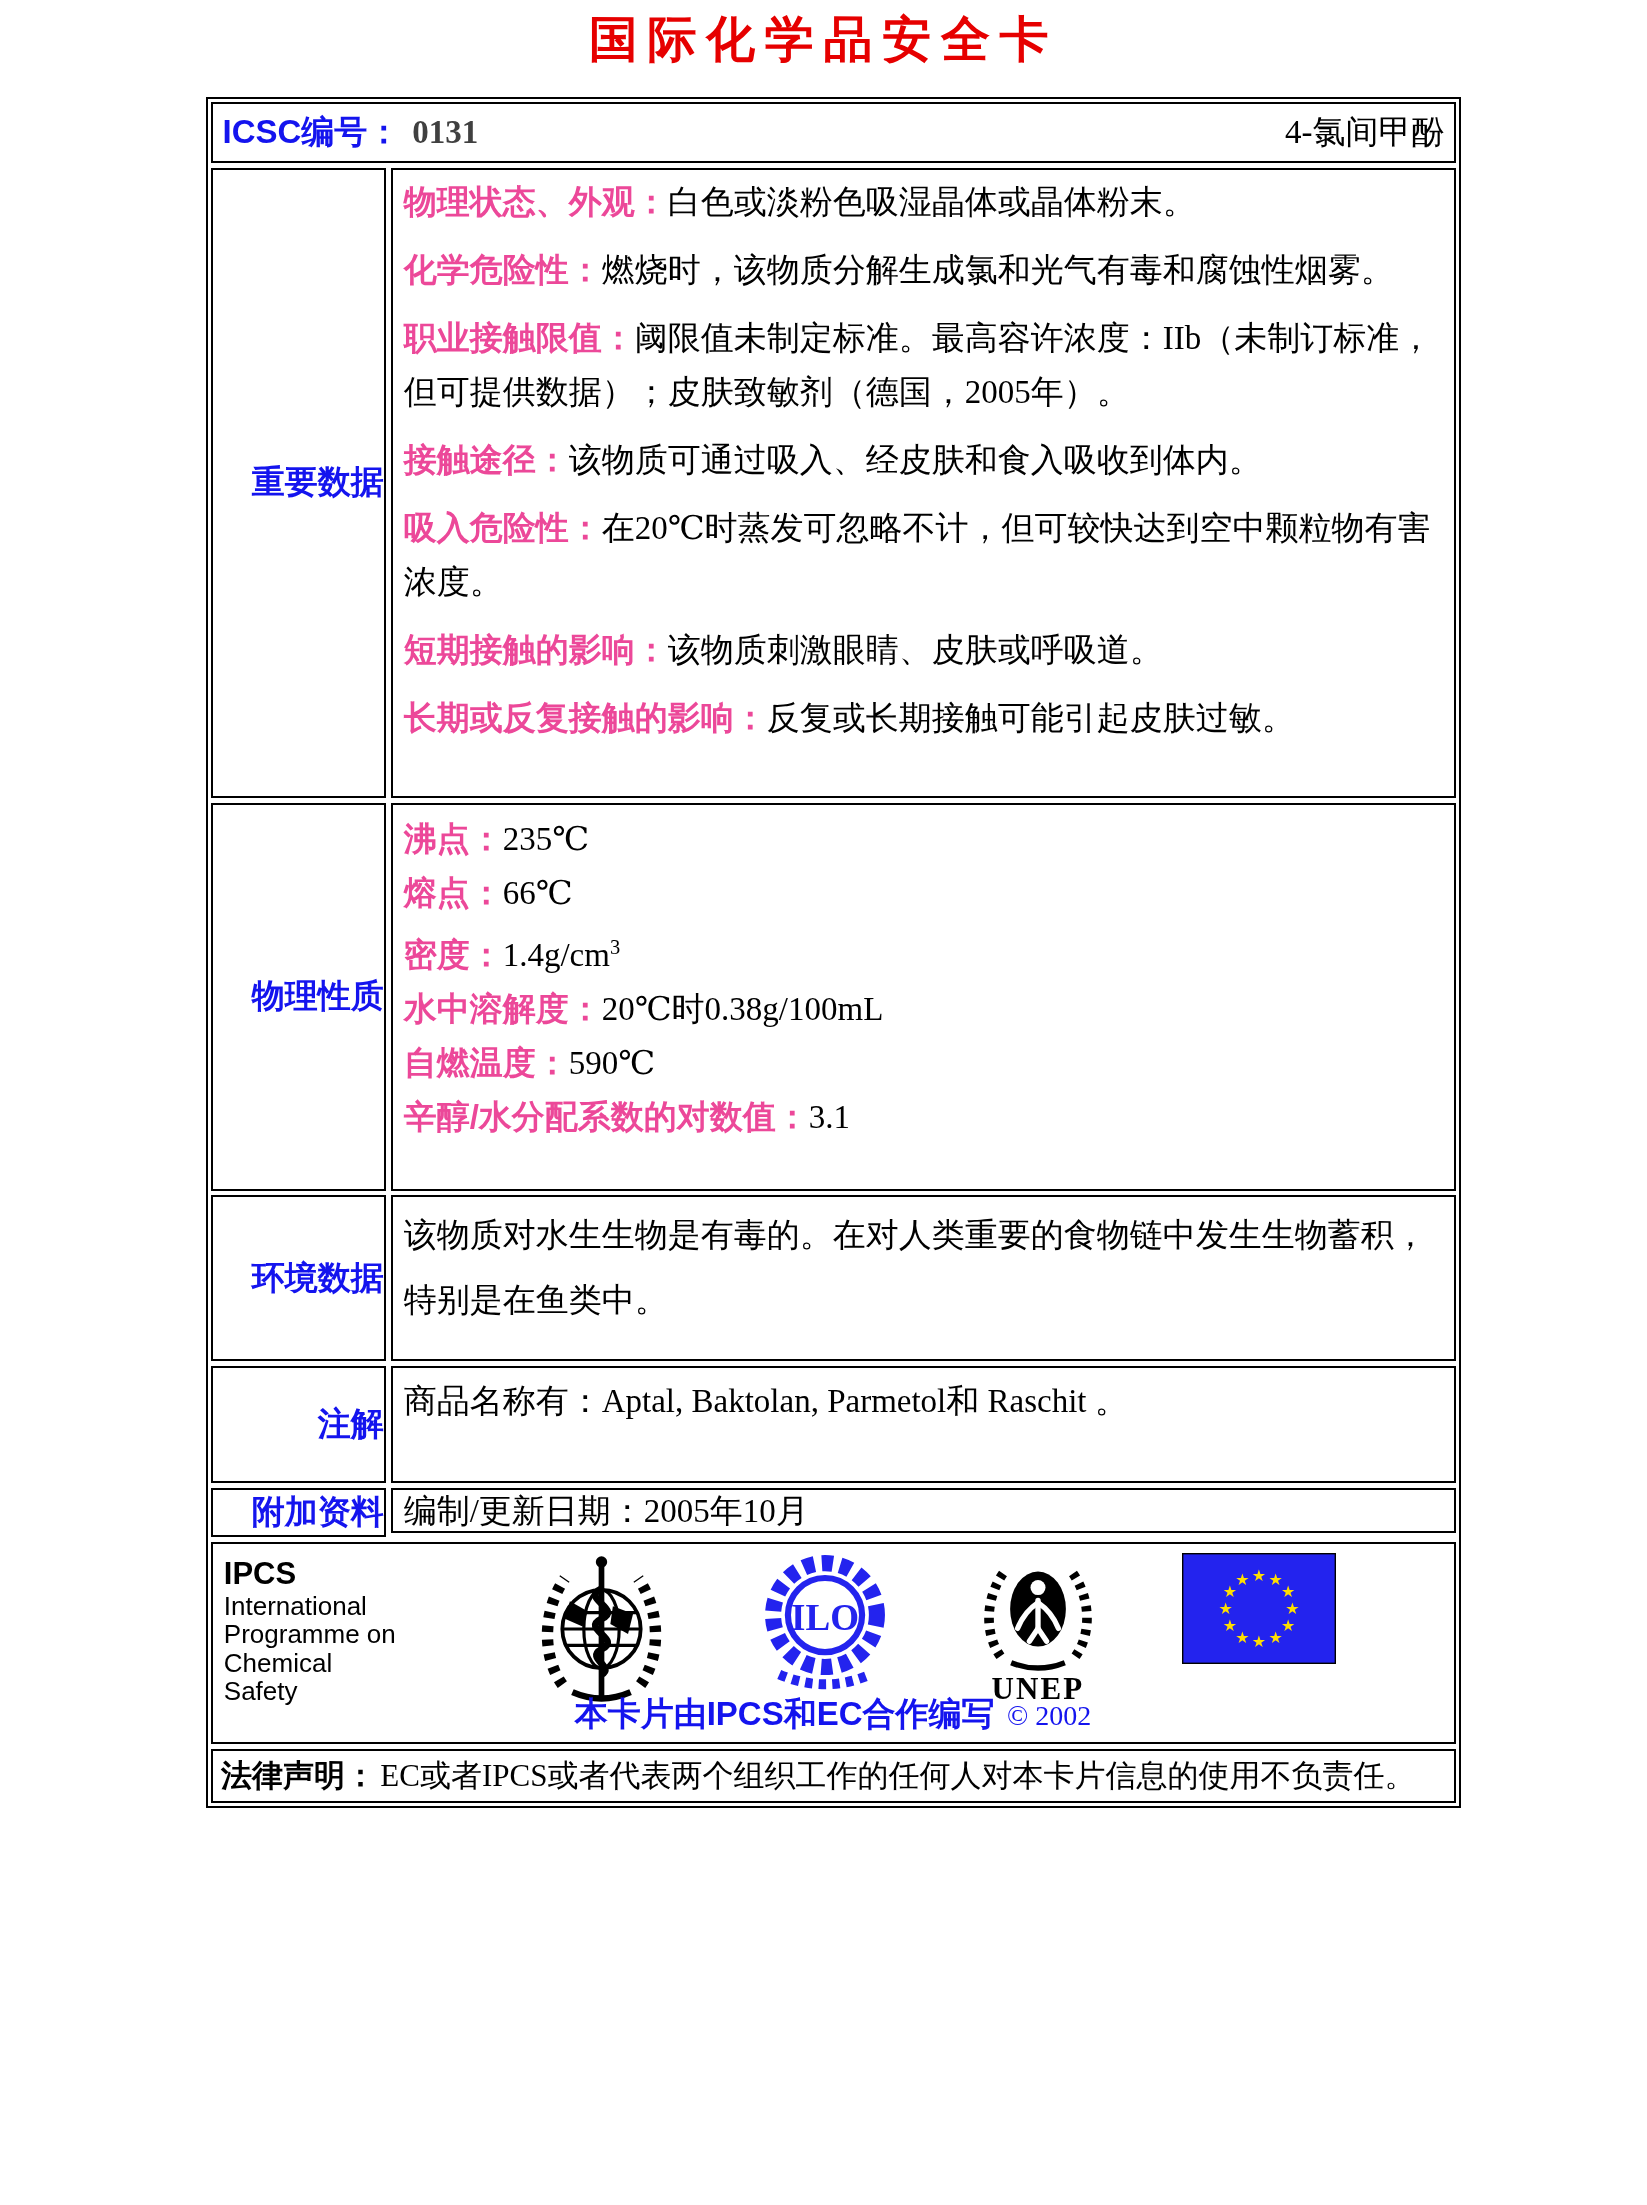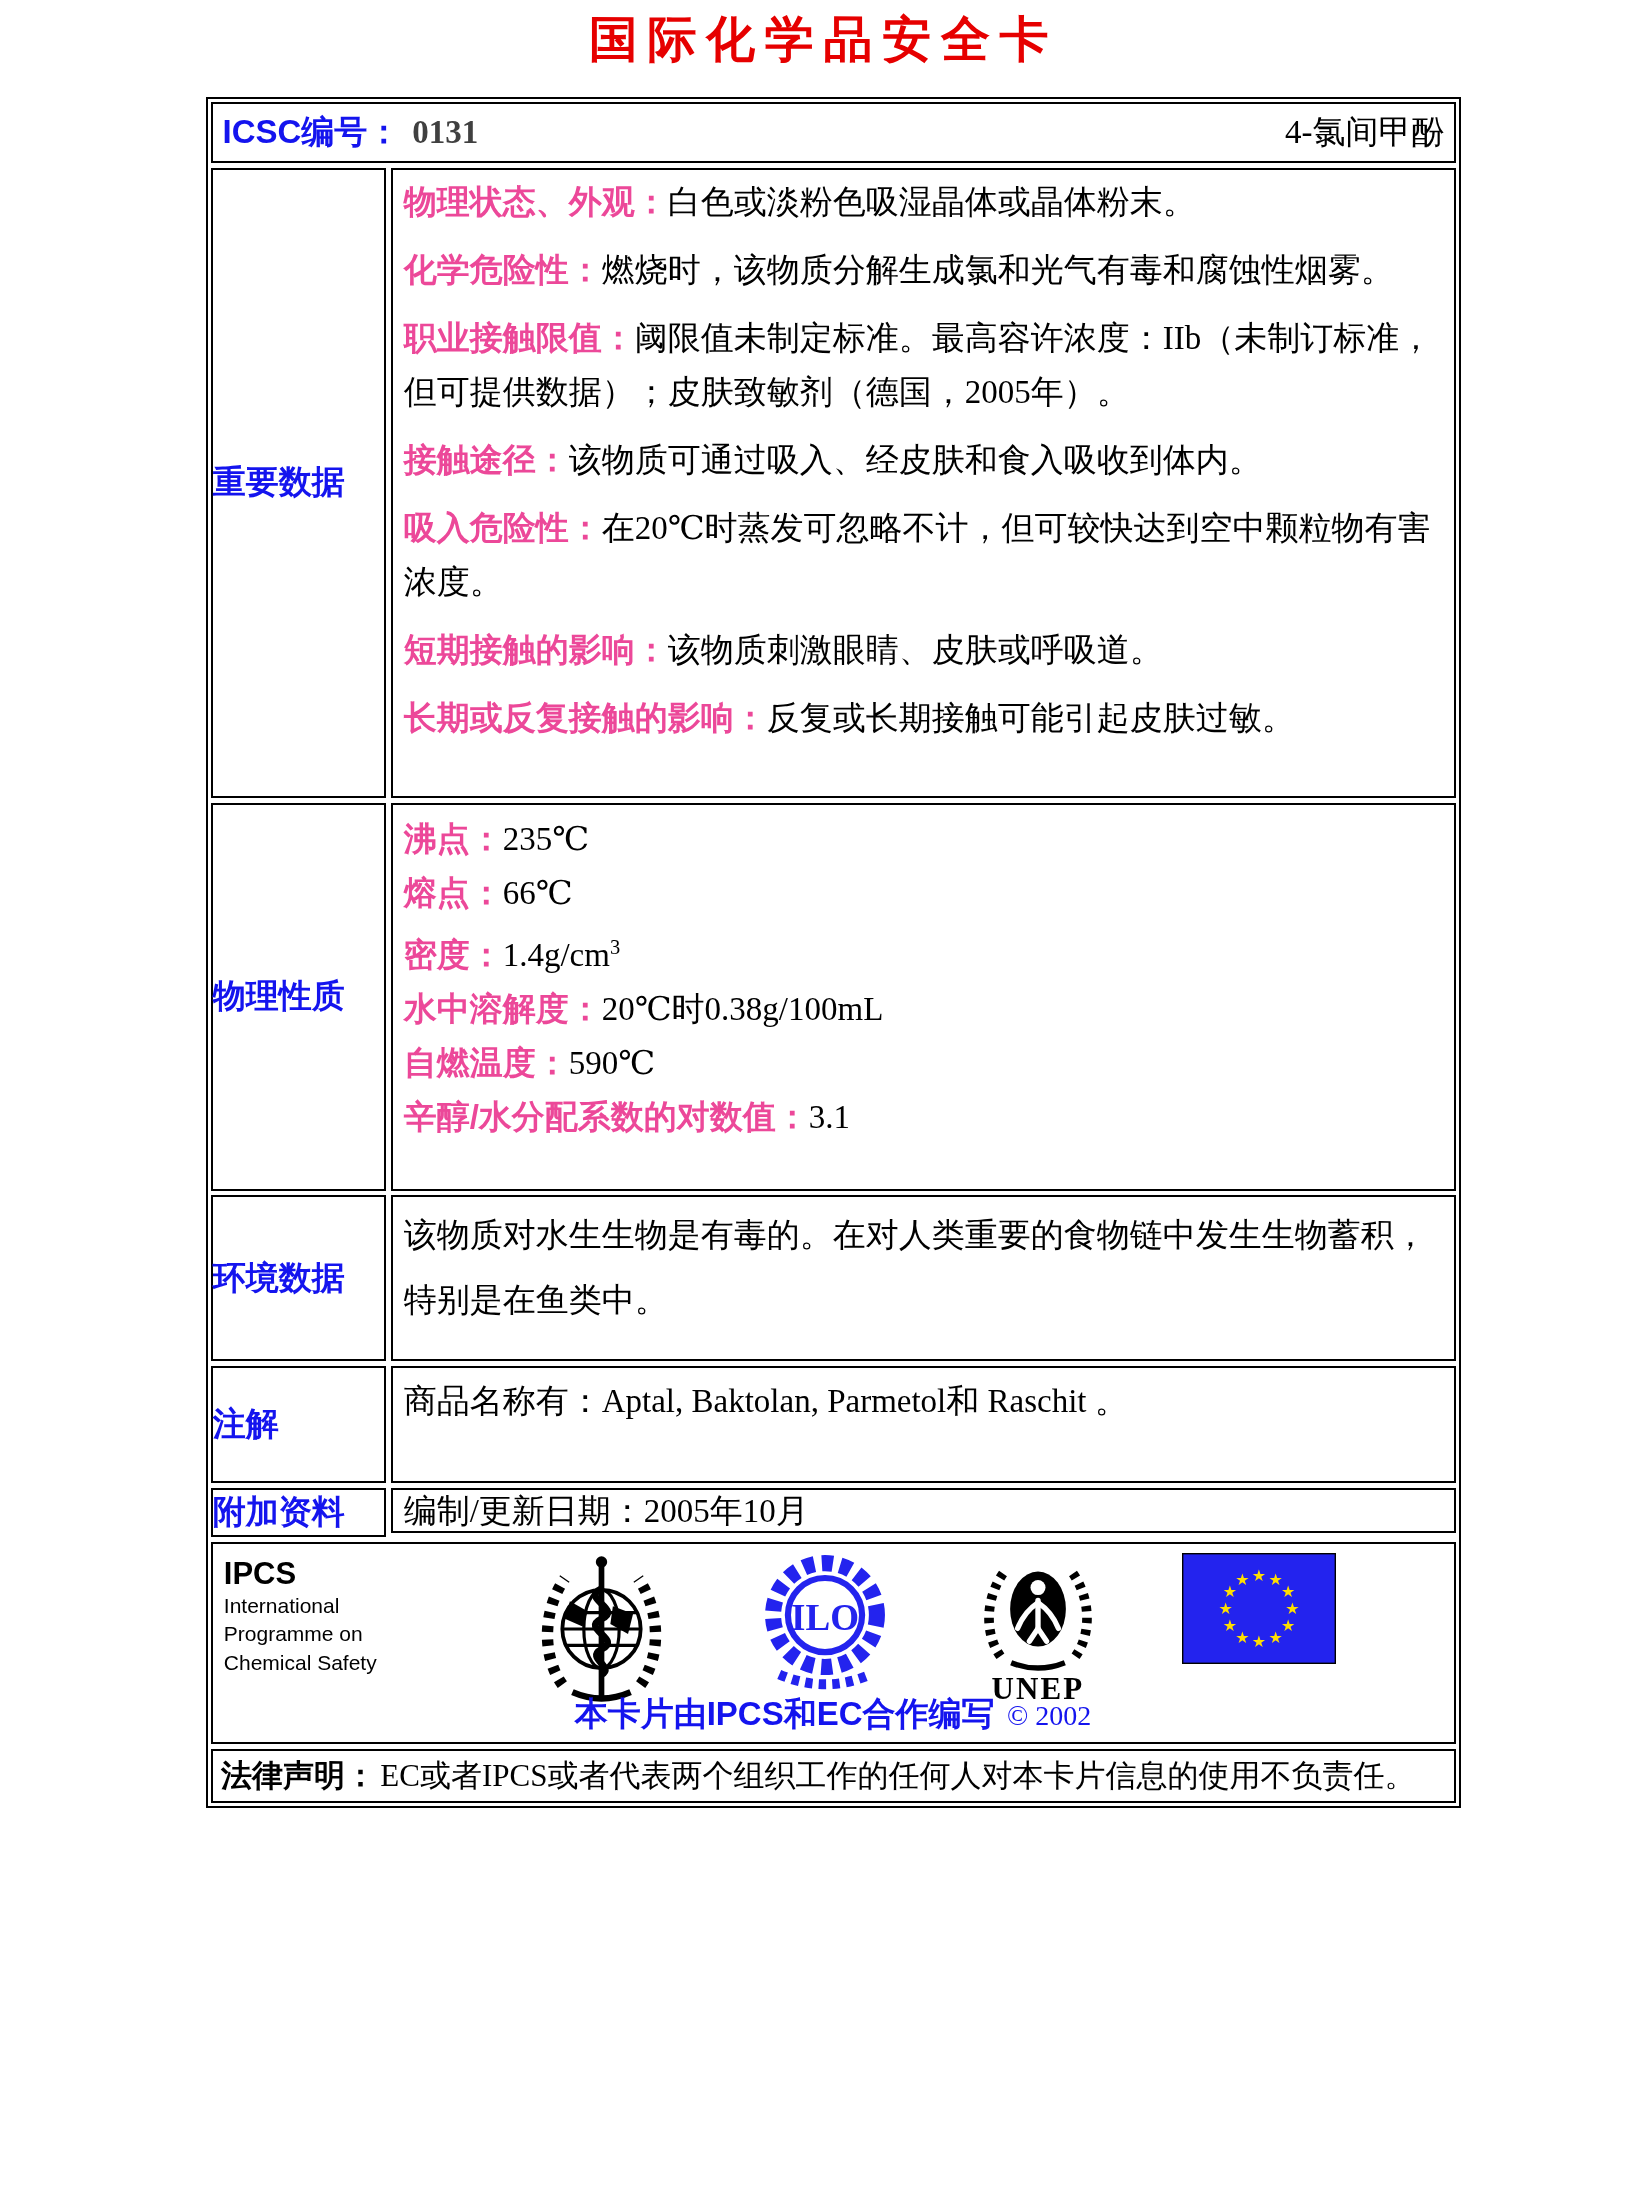--- a/index.html
+++ b/index.html
@@ -37,21 +37,21 @@
     font-size: 33px;
   }
   .hdr-left { display: flex; align-items: center; }
   .hdr-label { color: #1414ee; font-family: "Liberation Sans", sans-serif; font-weight: bold; }
   .hdr-num { color: #404040; margin-left: 12px; font-weight: bold; }
   .hdr-name { color: #000; }
 
   
   .label-cell {
     width: 175px; flex: 0 0 auto;
-    display: flex; align-items: center; justify-content: flex-start;
+    display: flex; align-items: center; justify-content: flex-end;
     color: #1414ee;
     font-family: "Liberation Sans", sans-serif;
     font-weight: bold; font-size: 33px;
     text-align: center;
   }
   .content-cell { flex: 1; padding: 5.6px 11px; }
 
   .line { font-size: 33px; line-height: 54px; color: #000; }
   .lbl { color: #ec4899; font-family: "Liberation Sans", sans-serif; font-weight: bold; }
   .txt { color: #000; }
@@ -66,21 +66,21 @@
   .content-notes { height: 117px; }
   .content-additional { height: 45px; display: flex; align-items: center; padding-top: 0; padding-bottom: 0; }
 
   
   .footer-cell {
     flex: 1; height: 202px; position: relative;
     display: flex; padding: 6px 11px;
   }
   .ipcs-block { width: 216px; flex: 0 0 auto; font-family: "Liberation Sans", sans-serif; color:#000; padding-top: 5.6px; }
   .ipcs-acronym { font-size: 31px; font-weight: bold; line-height: 36px; }
-  .ipcs-full { font-size: 21px; line-height: 28.5px; width: 174px; }
+  .ipcs-full { font-size: 26px; line-height: 28.5px; width: 174px; }
   .logos { flex: 1; display: flex; justify-content: space-evenly; align-items: flex-start; padding: 2.8px 21px 0 7px; }
   .logo-block { display: flex; flex-direction: column; align-items: center; }
   .unep-label { font-family: "Liberation Serif", serif; font-weight: bold; font-size: 31px; color: #000; letter-spacing: 2.1px; margin-top: -7px; }
   .credit {
     position: absolute; left: 0; right: 1px; bottom: 5.6px;
     text-align: center; color: #1414ee; font-size: 33px;
   }
   .credit-strong { font-family: "Liberation Sans", sans-serif; font-weight: bold; }
   .credit-copy { font-size: 28px; margin-left: 12.5px; }
 

